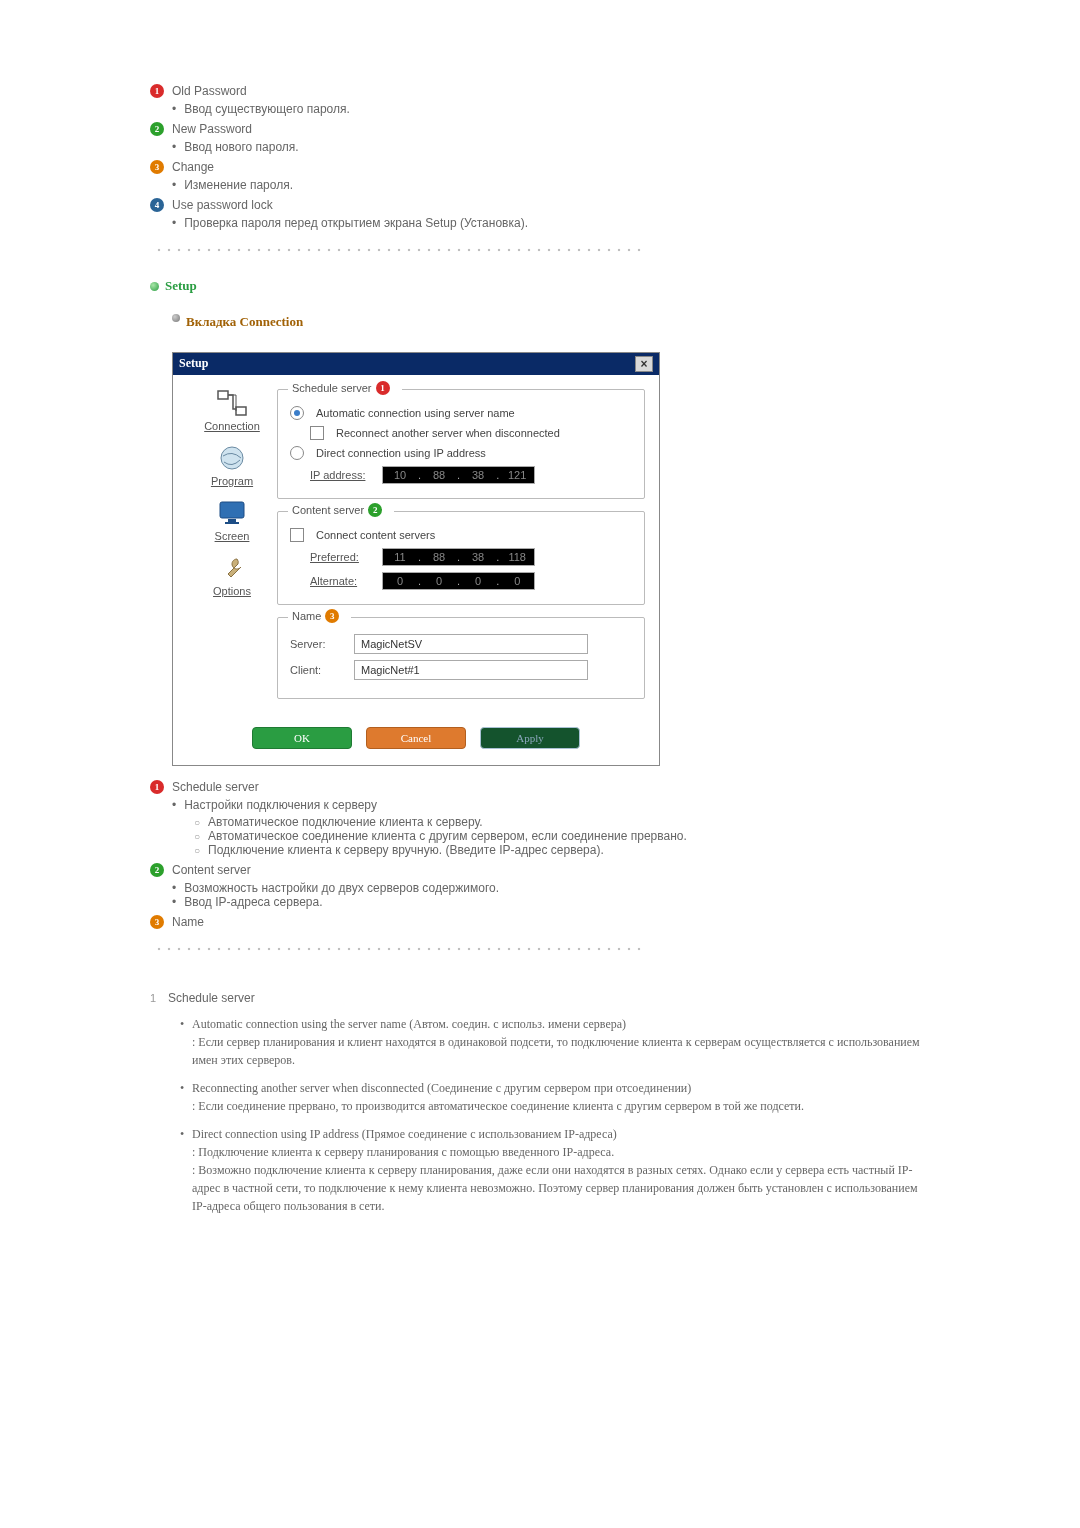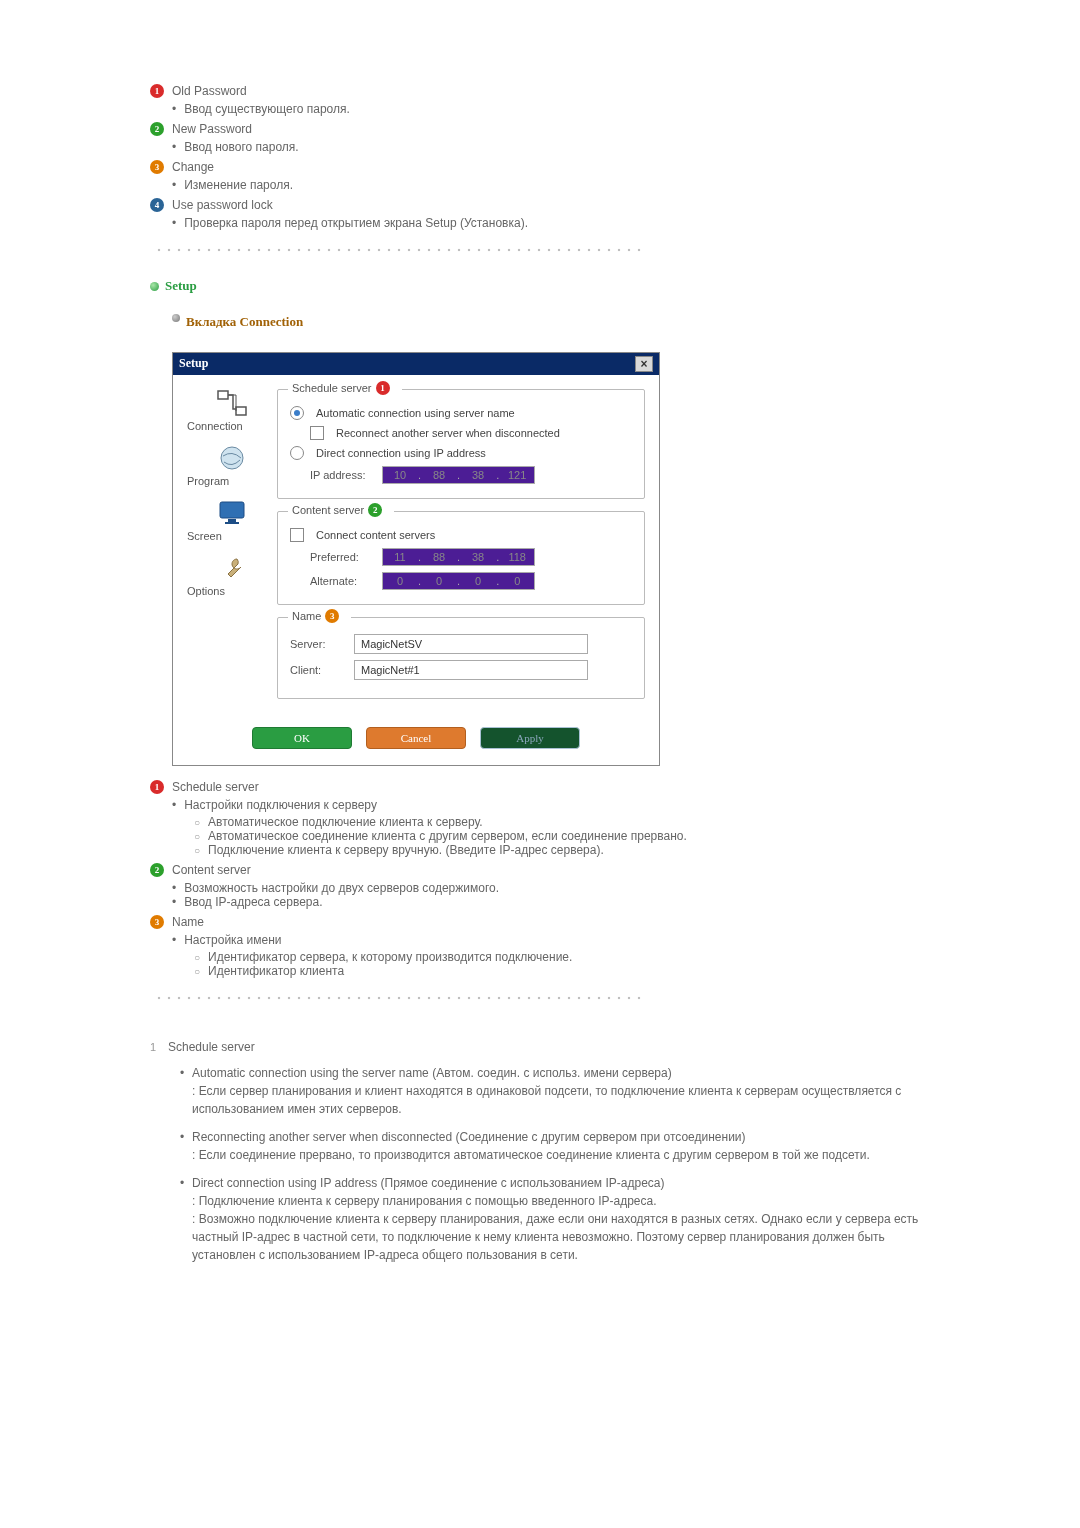--- a/index.html
+++ b/index.html
@@ -20,48 +20,48 @@
     .setup-heading { display: flex; align-items: center; color: #2a9d42; font: 700 13px Verdana; margin-bottom: 20px; }
     .green-dot { width: 9px; height: 9px; border-radius: 50%; background: radial-gradient(circle at 35% 35%, #a8e6a8, #2a9d42); margin-right: 6px; }
     .tab-heading { display: flex; align-items: flex-start; margin: 0 0 22px 22px; font: 700 13px Verdana; color: #a16207; }
     .gray-dot { width: 8px; height: 8px; border-radius: 50%; background: radial-gradient(circle at 35% 35%, #ccc, #777); margin-right: 6px; }
     .setup-dialog { width: 486px; margin-left: 22px; border: 1px solid #888; background: #fff; color: #444; position: relative; }
     .titlebar { background: #0a2a66; color: #fff; font: 700 12px Verdana; padding: 3px 6px; display: flex; }
     .titlebar-title { flex: 1; }
     .titlebar-close { width: 16px; height: 14px; background: #d9d9d9; color: #333; display: flex; align-items: center; justify-content: center; font: 700 12px Arial; border: 1px solid #888; }
     .dialog-body { display: flex; padding: 14px 14px 6px; }
     .side-tabs { width: 90px; }
-    .side-tab { text-align: left; margin-bottom: 12px; font-size: 11px; color: #555; }
+    .side-tab { text-align: center; margin-bottom: 12px; font-size: 11px; color: #555; text-decoration: underline; }
     .side-tab-icon { width: 32px; height: 28px; margin: 0 auto 3px; display: block; }
     .panels { flex: 1; }
     .fieldset { border: 1px solid #bbb; border-radius: 2px; padding: 10px 12px 12px; margin-bottom: 12px; position: relative; font-size: 11px; }
     .fieldset-legend { position: absolute; top: -9px; left: 10px; background: #fff; padding: 0 4px; display: flex; align-items: center; gap: 4px; font-size: 11px; color: #555; }
     .radio-row, .chk-row { display: flex; align-items: center; margin: 6px 0; gap: 12px; }
     .radio { width: 12px; height: 12px; border-radius: 50%; border: 1px solid #888; display: inline-flex; align-items: center; justify-content: center; }
     .radio.sel::after { content: ""; width: 6px; height: 6px; border-radius: 50%; background: #3a7dc9; }
     .chk { width: 12px; height: 12px; border: 1px solid #888; display: inline-block; }
     .ip-row { display: flex; align-items: center; margin: 6px 0 2px 20px; font-size: 11px; color: #555; }
-    .ip-label { width: 72px; }
-    .ip-box, .text-input { border: 1px solid #aaa; background: #4c1d95; color: #888; font-size: 11px; }
+    .ip-label { width: 72px; text-decoration: underline; }
+    .ip-box, .text-input { border: 1px solid #aaa; background: #000000; color: #888; font-size: 11px; }
     .ip-box { display: flex; align-items: center; }
     .ip-box span.oct { width: 34px; text-align: center; padding: 2px 0; }
     .ip-box span.dot { color: #aaa; padding: 0 1px; }
     .text-input { padding: 3px 6px; width: 220px; color: #333; background: #fff; }
     .name-row { display: flex; align-items: center; margin: 6px 0; gap: 10px; }
     .name-label { width: 54px; font-size: 11px; color: #555; }
     .btn-row { display: flex; justify-content: center; gap: 14px; padding: 10px 0 16px; }
     .d-btn { min-width: 70px; padding: 4px 14px; font: 400 11px Verdana; color: #fff; border: 1px solid; border-radius: 4px; text-align: center; }
     .d-ok { background: #2a9d42; border-color: #1f7a33; }
     .d-cancel { background: #de7a2e; border-color: #b25f1f; }
     .d-apply { background: #14532d; border-color: #a9c1d4; color: #8aa6bb; }
     .ordered-block { margin-top: 38px; }
     .ord-item { display: flex; margin-top: 8px; }
     .ord-num { width: 18px; color: #999; font-size: 11px; padding-top: 1px; }
     .detail-list { margin: 10px 0 0 30px; }
-    .detail-list > li { padding-left: 12px; position: relative; margin-bottom: 10px; line-height: 1.5; }
+    .detail-list > li { padding-left: 12px; position: relative; margin-bottom: 10px; line-height: 1.5; font-family: Liberation Serif, serif; }
     .detail-list > li::before { content: "•"; position: absolute; left: 0; font-size: 12px; }
   </style>
 </head>
 <body>
 
 <div class="container">
 
   <ul class="numlist" id="pw-list">
       <li class="num-item">
         <div class="num-row">
@@ -264,26 +264,20 @@
         <ul class="bullet-list">
           <li>Возможность настройки до двух серверов содержимого.</li>
           <li>Ввод IP-адреса сервера.</li>
         </ul>
       </li>
       <li class="num-item">
         <div class="num-row">
           <span class="badge bg-orange">3</span>
           <span>Name</span>
         </div>
-        <ul class="bullet-list">
-          <li>Настройка имени<ul class="circ-list">
-              <li>Идентификатор сервера, к которому производится подключение.</li>
-              <li>Идентификатор клиента</li>
-            </ul></li>
-        </ul>
       </li>
     </ul>
 
   <div class="dotline"></div>
 
   <div class="ordered-block">
     <div class="ord-item">
       <span class="ord-num">1</span>
       <span>Schedule server</span>
     </div>

